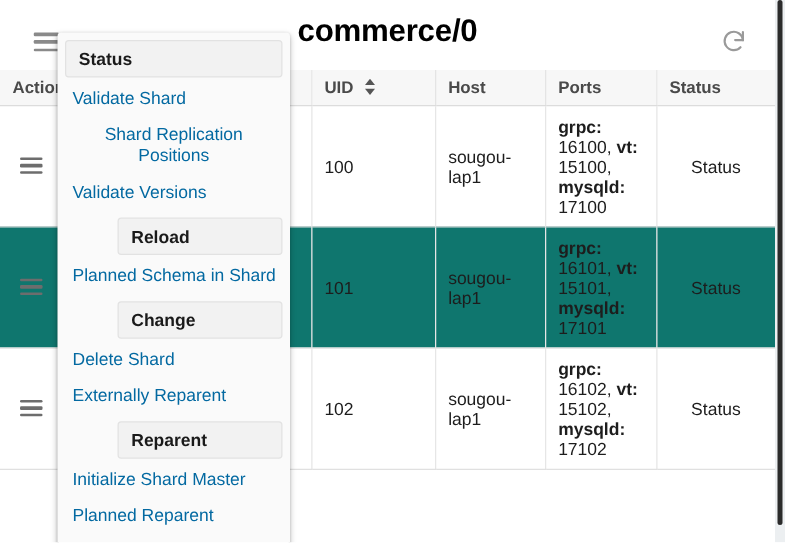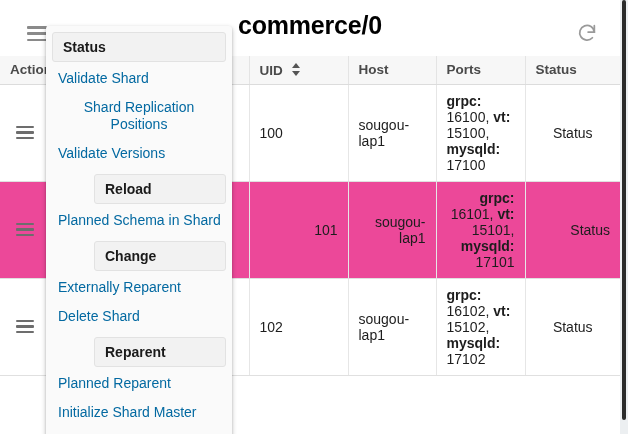--- a/index.html
+++ b/index.html
@@ -100,21 +100,21 @@
     padding: 8px 10px;
     border-bottom: 1px solid #e0e0e0;
     border-right: 1px solid #e6e6e6;
     vertical-align: middle;
     font-size: 14px;
     color: #1d1d1d;
     line-height: 16px;
     margin-top: 14px;
   }
   table.data-table tbody td:last-child { border-right: none; }
-  table.data-table tbody tr.alt td { background: #ec4899; text-align: right; }
+  table.data-table tbody tr.alt td { background: #0f766e; }
 
   .col-actions { width: 50px; }
   .col-keyspace { width: 199px; }
   .col-uid { width: 99px; }
   .col-host { width: 88px; }
   .col-ports { width: 89px; }
   .col-status { width: 95px; }
 
   .row-menu-icon {
     width: 18px; height: 13px;
@@ -338,26 +338,26 @@
 
     <div class="menu-header">Status</div>
     <div class="menu-item">Validate Shard</div>
     <div class="menu-item wrap">Shard Replication Positions</div>
     <div class="menu-item">Validate Versions</div>
 
     <div class="menu-header spaced">Reload</div>
     <div class="menu-item">Planned Schema in Shard</div>
 
     <div class="menu-header spaced">Change</div>
+    <div class="menu-item">Delete Shard</div>
     <div class="menu-item">Externally Reparent</div>
-    <div class="menu-item">Delete Shard</div>
 
     <div class="menu-header spaced">Reparent</div>
+    <div class="menu-item">Initialize Shard Master</div>
     <div class="menu-item">Planned Reparent</div>
-    <div class="menu-item">Initialize Shard Master</div>
     <div class="menu-item">Emergency Reparent</div>
 
   </div>
 
   <div class="scrollbar-track">
     <div class="scrollbar-thumb"></div>
   </div>
 
 </div>
 

